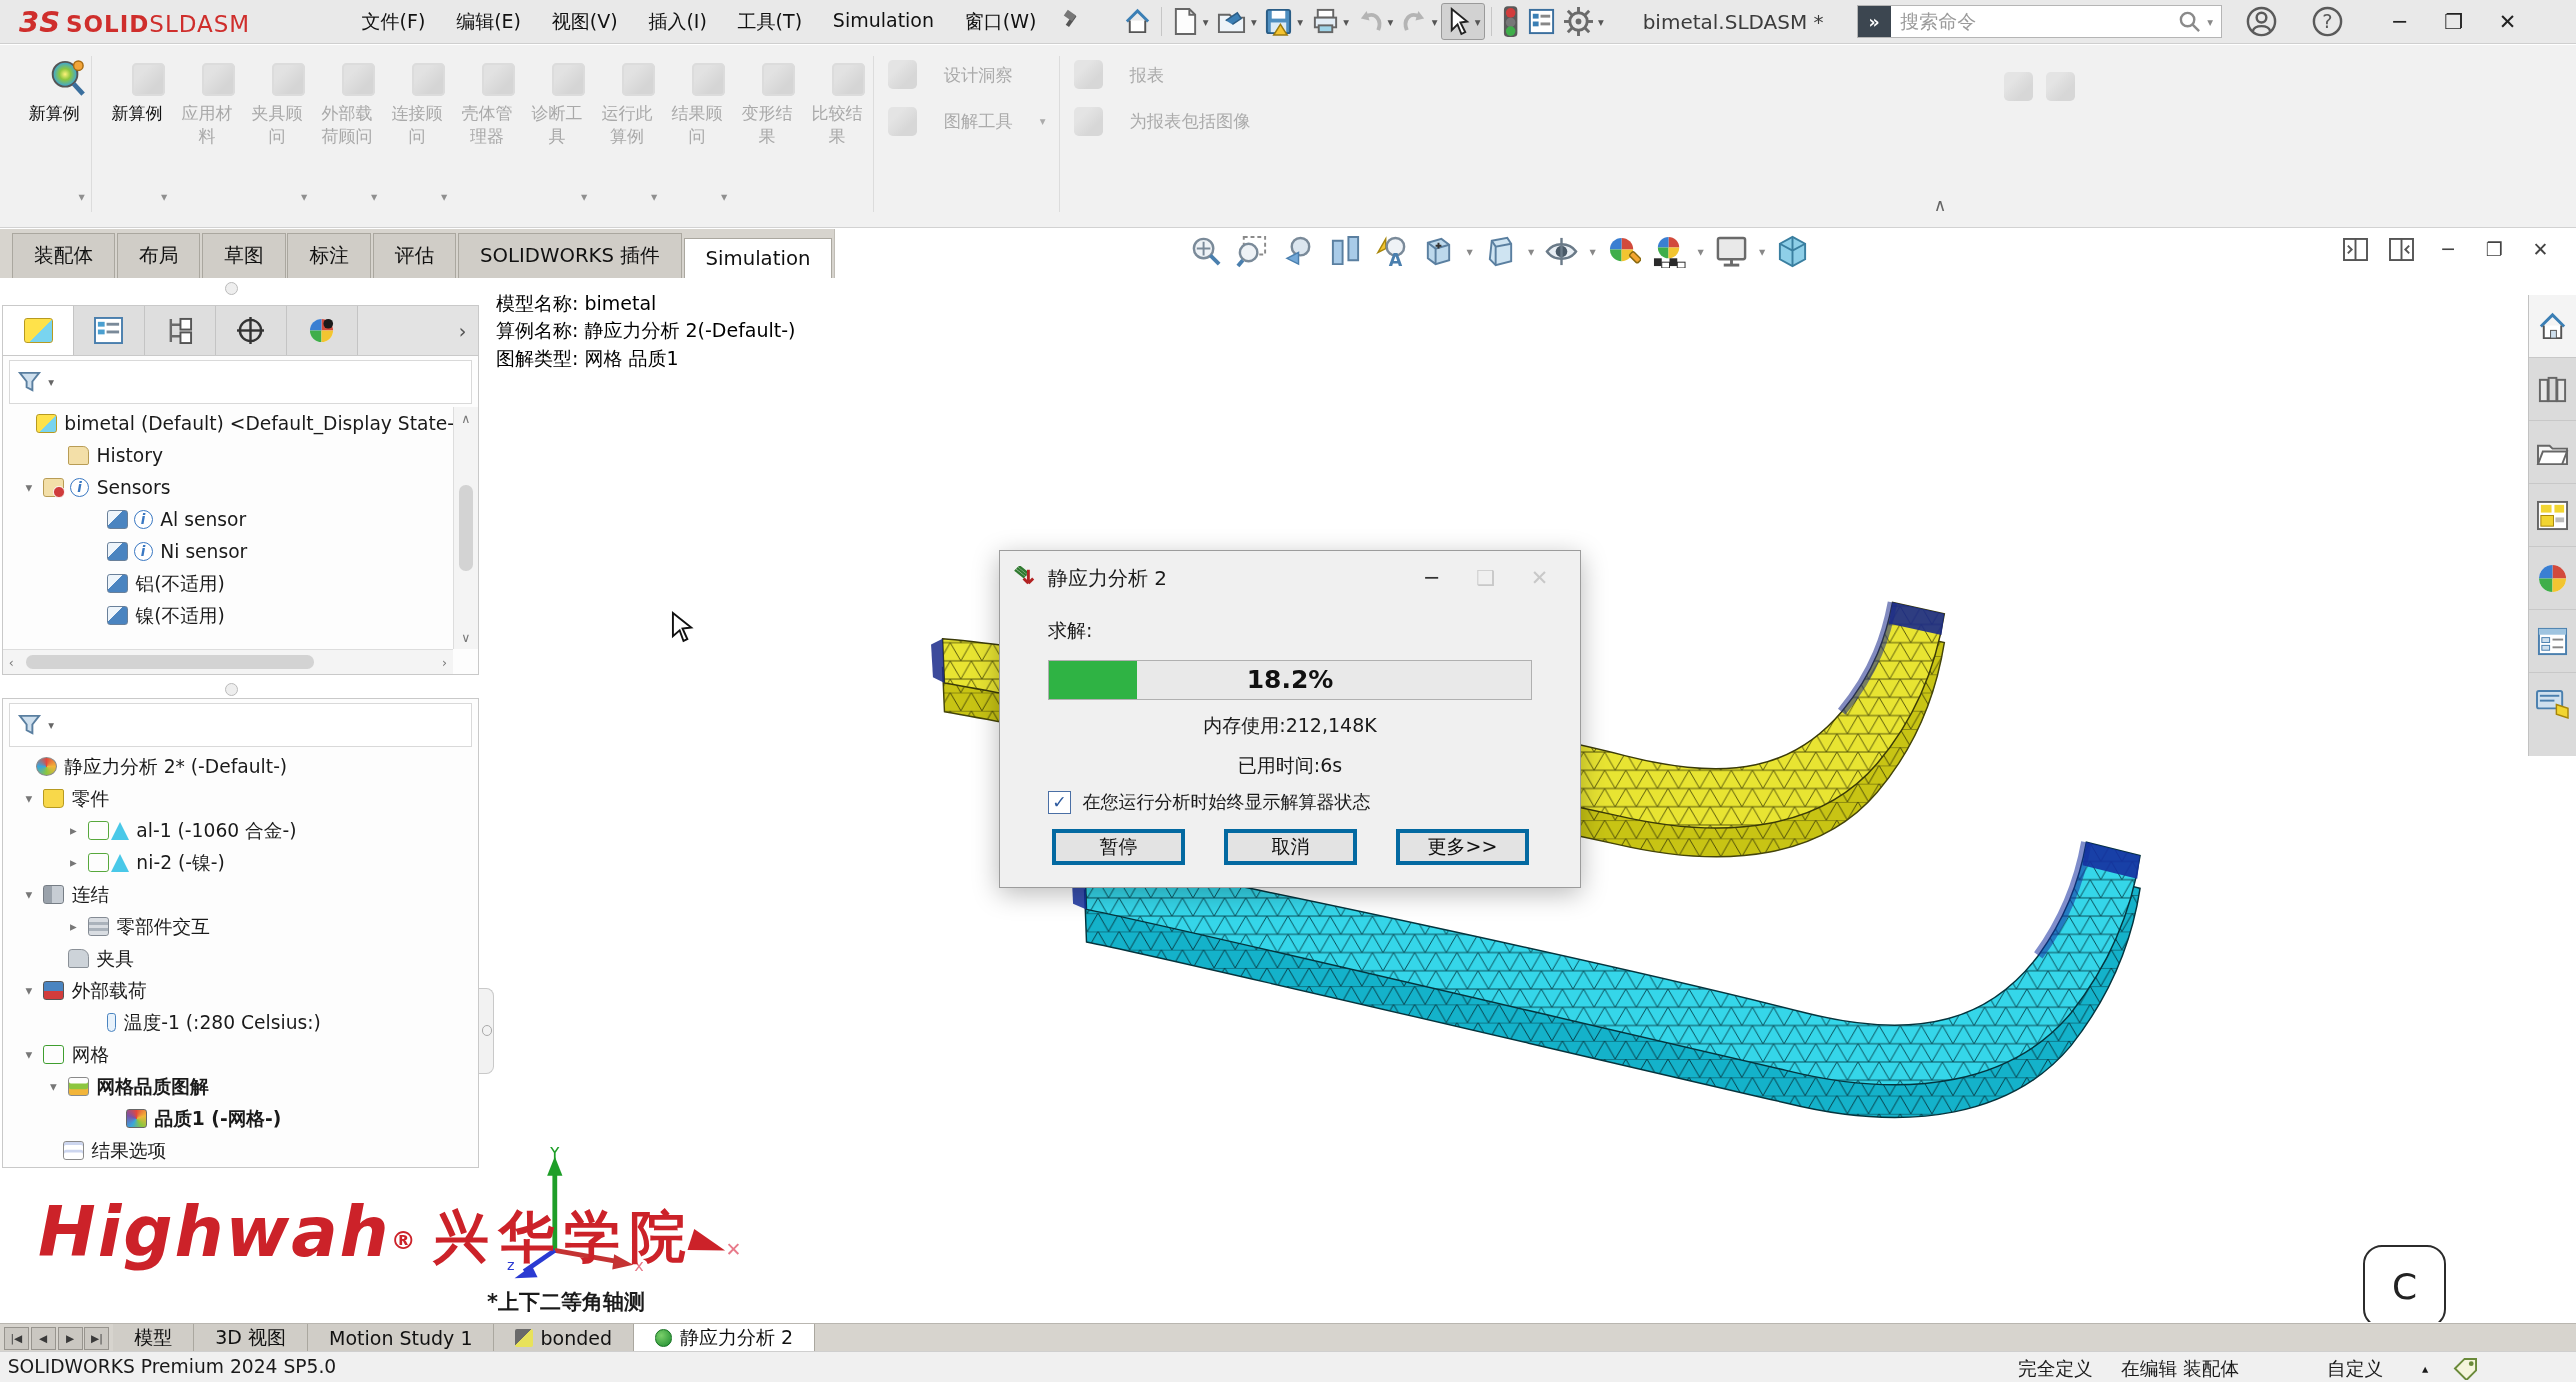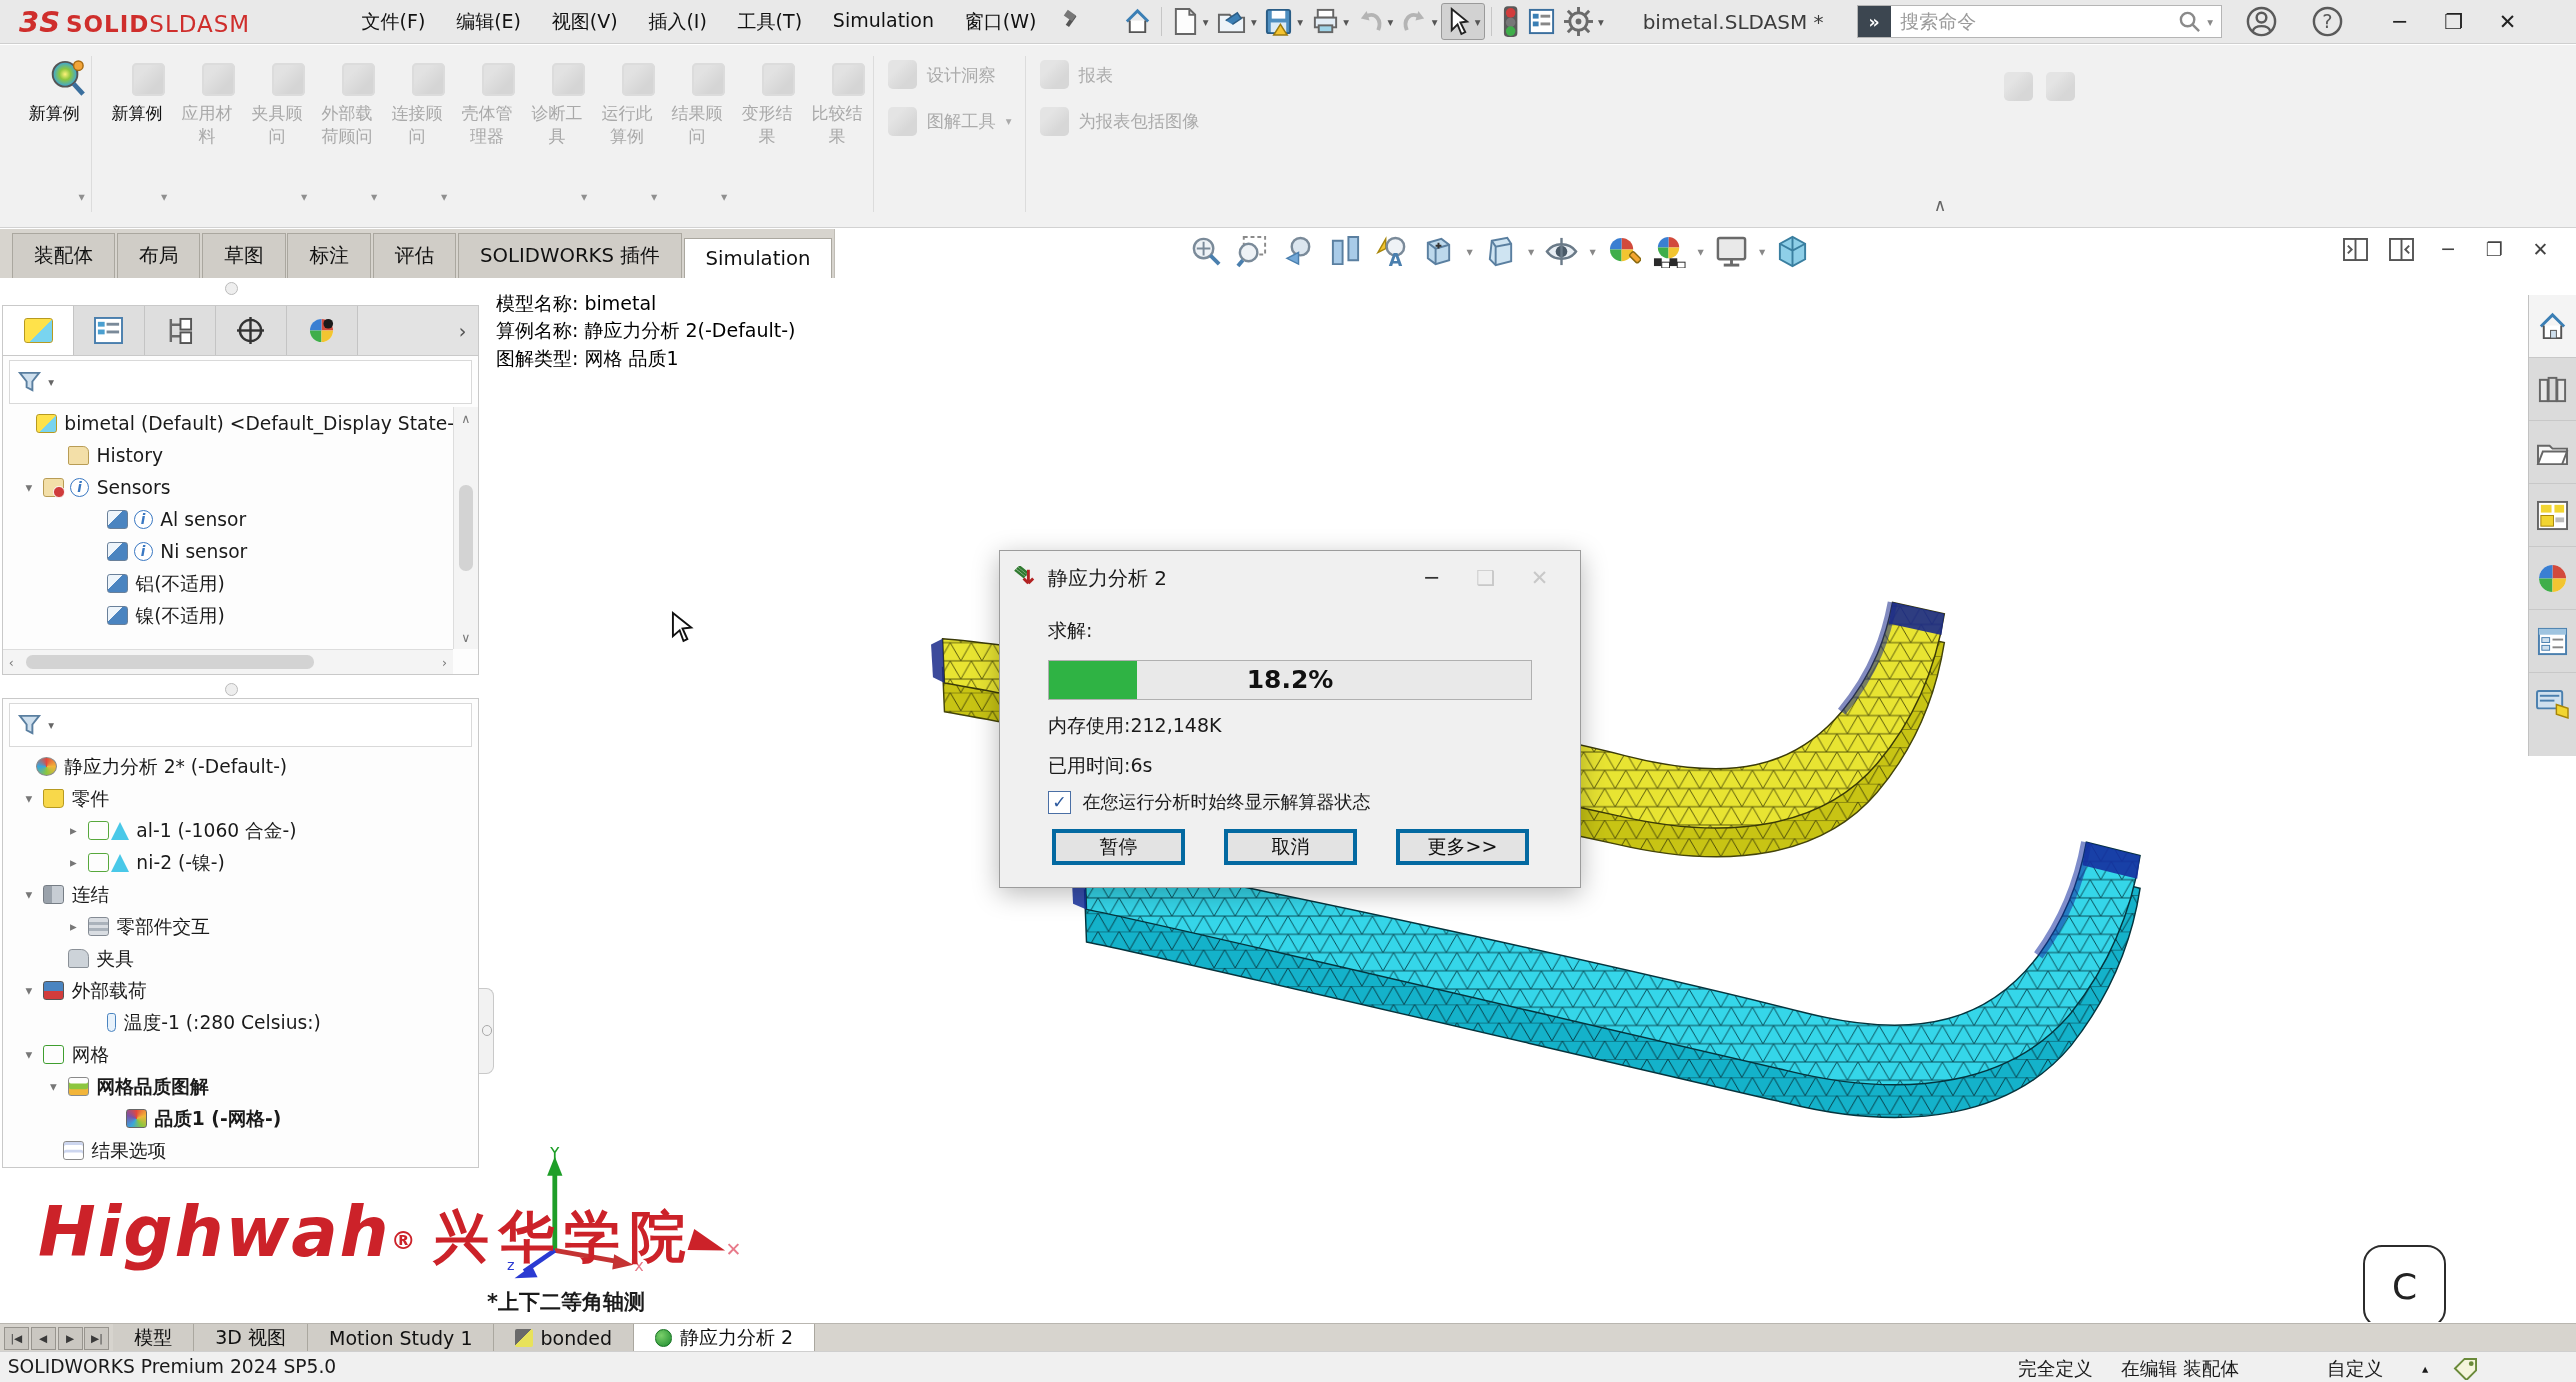--- a/index.html
+++ b/index.html
@@ -39,21 +39,21 @@
   .rbtn { width:70px; display:flex; flex-direction:column; align-items:flex-end; position:relative; padding-top:5.8px; }
   .rbtn.wide { width:81px; }
   .rbtn .ricon { width:38px; height:42px; display:flex; align-items:center; justify-content:center; }
   .ghost { width:33px; height:33px; border-radius:4.8px; background:linear-gradient(135deg,#e2e2e2 30%,#d5d5d5 70%); box-shadow:inset 0 0 0 1.9px #dcdcdc; }
   .rbtn .rlabel { width:61px; text-align:center; font-size:17px; line-height:1.35; color:#a9a9a9; margin-top:1.9px; }
   .rbtn.enabled .rlabel { color:#111; }
   .bcaret { position:absolute; bottom:11.5px; font-size:12.5px; color:#8f8f8f; visibility:hidden; }
   .bcaret.show { visibility:visible; }
   .rsep { width:1px; background:#dcdcdc; margin:3.8px 5.8px; }
   .hgroup { display:flex; flex-direction:column; padding:7.7px 7.7px; gap:17.3px; }
-  .hrow { display:flex; align-items:center; gap:10px; color:#ababab; font-size:17.3px; white-space:nowrap; }
+  .hrow { display:flex; align-items:center; gap:27px; color:#ababab; font-size:17.3px; white-space:nowrap; }
   .ghost-sm { width:29px; height:29px; border-radius:4.8px; background:linear-gradient(135deg,#e4e4e4 30%,#d7d7d7 70%); flex:0 0 auto; }
   .collapse-box { position:absolute; right:614px; top:144px; width:44px; height:31px; display:flex; align-items:center; justify-content:center; color:#666; font-size:17.3px; }
   .mini-icons { position:absolute; left:2004px; top:27px; display:flex; gap:13.4px; }
 
   
   .cmdrow { position:absolute; left:0; top:229px; width:2576px; height:49px; background:#fff; }
   .cmdtabs { position:absolute; left:0; top:0; height:49px; display:flex; align-items:flex-end; background:#d7d4ce; padding-left:12px; border-right:1px solid #c0bdb6; }
   .ctab { padding:8.6px 21px; font-size:19.7px; background:#d0cdc7; border:1px solid #aaa79f; border-bottom:none; margin-right:1.9px; color:#111; }
   .ctab.active { background:#fff; position:relative; top:1px; }
   .headsup { position:absolute; left:1187px; top:3.8px; display:flex; align-items:center; gap:8.6px; }
@@ -123,21 +123,21 @@
   .dialog { position:absolute; left:999px; top:272px; width:582px; height:338px; background:#f0f0f0; border:1px solid #9c9c9c; box-shadow:0 5.8px 25px rgba(0,0,0,.28); }
   .dlg-title { height:54px; display:flex; align-items:center; padding:0 13.4px; }
   .dlg-title-text { font-size:20px; margin-left:9.6px; flex:1; }
   .dlg-ctrl { width:54px; text-align:center; font-size:21px; color:#333; }
   .dlg-ctrl.disabled { color:#c8c8c8; }
   .dlg-body { padding:0 48px; position:relative; }
   .solve-label { font-size:19px; margin-top:13.4px; }
   .pbar { margin-top:15.4px; height:40px; border:1px solid #b0b0b0; background:#e9e9e9; position:relative; }
   .pfill { position:absolute; left:0; top:0; bottom:0; background:#2fb344; }
   .ptext { position:absolute; inset:0; display:flex; align-items:center; justify-content:center; font-size:25px; font-weight:bold; color:#111; }
-  .dlg-line { font-size:19px; margin-top:13.4px; }
+  .dlg-line { font-size:19px; margin-top:13.4px;text-align:center; }
   .dlg-check { display:flex; align-items:center; margin-top:11.5px; gap:11.5px; }
   .cbox { width:23px; height:23px; border:1.9px solid #4a6fa5; background:#fff; display:flex; align-items:center; justify-content:center; color:#2d5a9e; font-size:17.3px; font-weight:bold; }
   .dlg-buttons { position:absolute; left:1052px; top:551px; display:flex; gap:39px; }
   .dbtn { width:133px; height:36px; background:#e3e3e3; border:4px solid #0369a1; display:flex; align-items:center; justify-content:center; font-size:19px; color:#111; }
 
   
   .bottomtabs { position:absolute; left:0; top:1323px; width:2576px; height:29px; background:#d7d4ce; display:flex; align-items:stretch; border-top:1px solid #b9b6b0; }
   .navbtns { display:flex; align-items:center; gap:1.9px; padding:0 3.8px; }
   .navb { width:25px; height:23px; background:#cac7c1; border:1px solid #97948e; display:flex; align-items:center; justify-content:center; font-size:10.6px; color:#3a3a3a; }
   .btab { display:flex; align-items:center; gap:7.7px; padding:0 21px; font-size:19px; background:#d0cdc7; border-right:1px solid #aaa79f; color:#111; }

